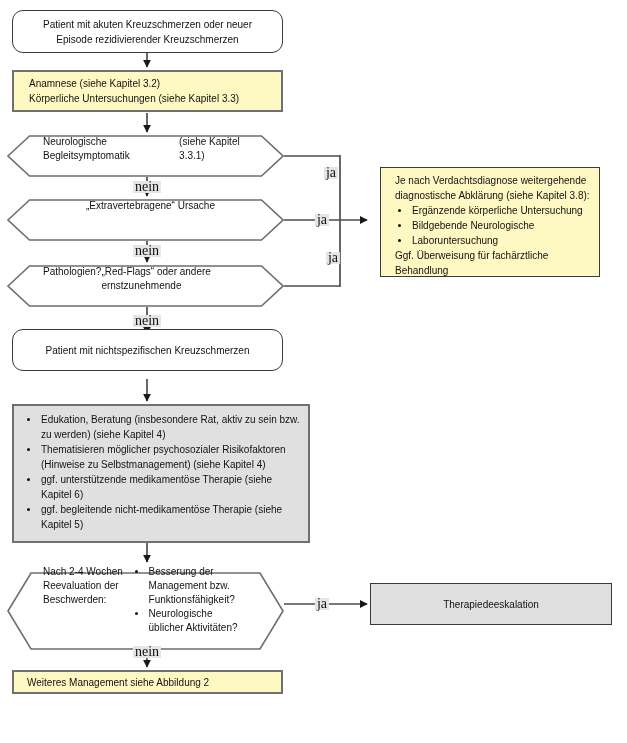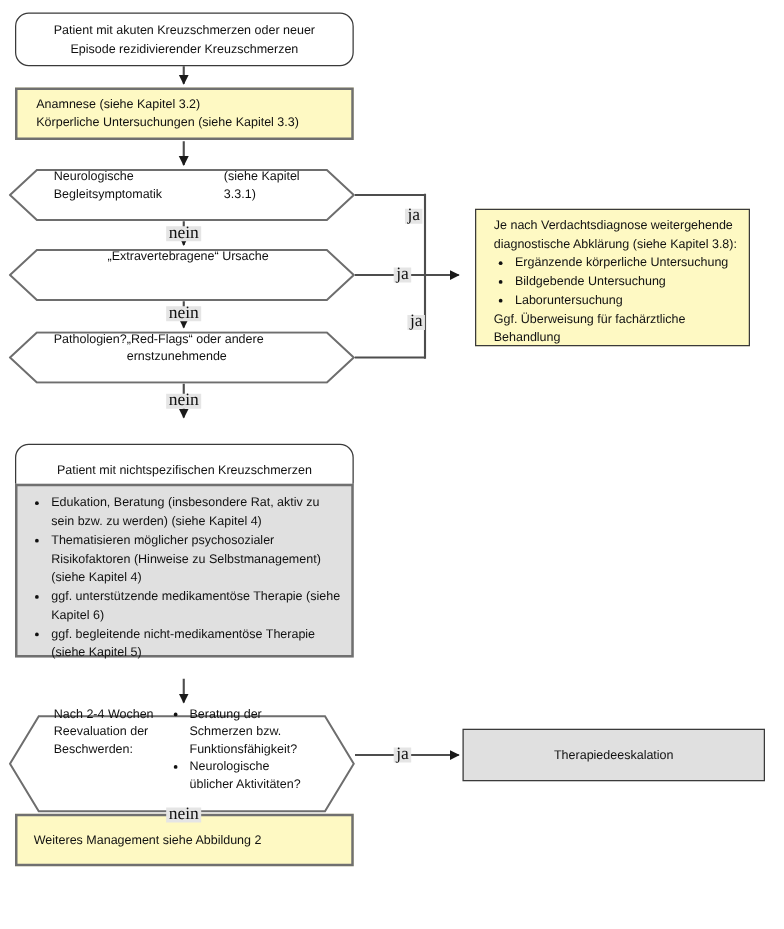--- a/index.html
+++ b/index.html
@@ -108,62 +108,62 @@
         <div>Pathologien?</div>
         <div>„Red-Flags“ oder andere ernstzunehmende</div>
       </div>
   </div>
 
   <div class="node rect thin" style="left:380px;top:167px;width:220px;height:110px">
     <div class="pad">
       <div>Je nach Verdachtsdiagnose weitergehende diagnostische Abklärung (siehe Kapitel 3.8):</div>
       <ul class="bullets">
           <li>Ergänzende körperliche Untersuchung</li>
-          <li>Bildgebende Untersuchung</li>
+          <li>Bildgebende Neurologische</li>
           <li>Laboruntersuchung</li>
         </ul>
       <div>Ggf. Überweisung für fachärztliche Behandlung</div>
     </div>
   </div>
 
-  <div class="node rounded" style="left:12px;top:355px;width:271px;height:42px">
+  <div class="node rounded" style="left:12px;top:329px;width:271px;height:42px">
     <div>
         <div>Patient mit nichtspezifischen Kreuzschmerzen</div>
       </div>
   </div>
 
-  <div class="node rect shaded" style="left:12px;top:387px;width:271px;height:139px">
+  <div class="node rect shaded" style="left:12px;top:404px;width:298px;height:139px">
     <div style="padding:6px 8px 0 10px">
       <ul class="bullets">
           <li>Edukation, Beratung (insbesondere Rat, aktiv zu sein bzw. zu werden) (siehe Kapitel 4)</li>
           <li>Thematisieren möglicher psychosozialer Risikofaktoren (Hinweise zu Selbstmanagement) (siehe Kapitel 4)</li>
           <li>ggf. unterstützende medikamentöse Therapie (siehe Kapitel 6)</li>
           <li>ggf. begleitende nicht-medikamentöse Therapie (siehe Kapitel 5)</li>
         </ul>
     </div>
   </div>
 
   <div class="node hex" style="left:7px;top:565px;width:277px;height:92px">
     <svg viewBox="0 0 277 78">
       <polygon points="1,39 24,1 253,1 276,39 253,77 24,77"></polygon>
     </svg>
     <div class="content" style="padding-right:40px">
       <div class="hexline">Nach 2-4 Wochen Reevaluation der Beschwerden:</div>
       <ul class="bullets hexline" style="padding-left:14px">
-          <li>Beratung der Schmerzen bzw. Funktionsfähigkeit?</li>
+          <li>Besserung der Management bzw. Funktionsfähigkeit?</li>
           <li>Neurologische üblicher Aktivitäten?</li>
         </ul>
     </div>
   </div>
 
   <div class="node rect thin shaded center-text" style="left:370px;top:583px;width:242px;height:42px">
     <div>Therapiedeeskalation</div>
   </div>
 
-  <div class="node rect vcenter" style="left:12px;top:651px;width:271px;height:42px;padding-left:13px">
+  <div class="node rect vcenter" style="left:12px;top:670px;width:271px;height:24px;padding-left:13px">
     <div>
         <div>Weiteres Management siehe Abbildung 2</div>
       </div>
   </div>
 
   <div class="edge-label" style="left:331px;top:173px">ja</div>
   <div class="edge-label" style="left:322px;top:220px">ja</div>
   <div class="edge-label" style="left:333px;top:258px">ja</div>
   <div class="edge-label" style="left:322px;top:604px">ja</div>
   <div class="edge-label" style="left:147px;top:187px">nein</div>

